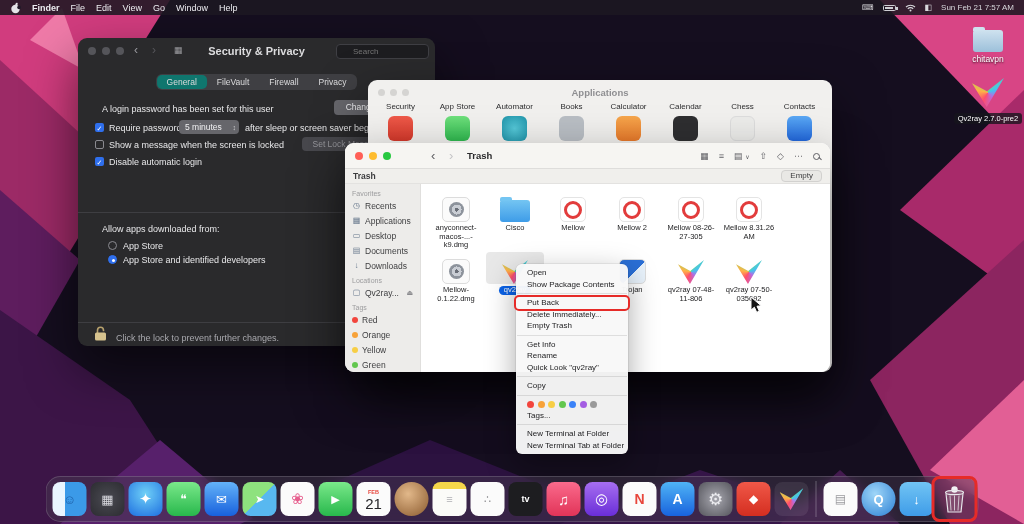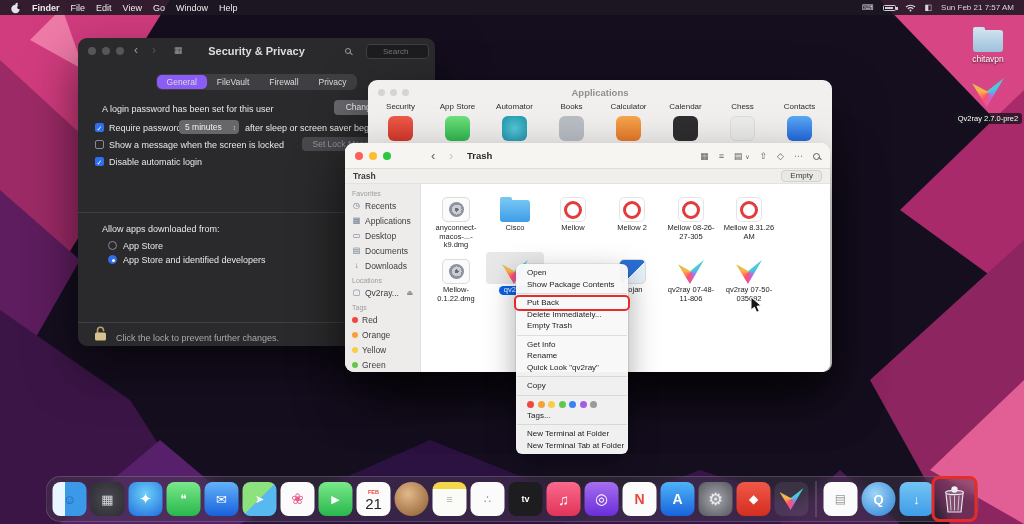--- a/index.html
+++ b/index.html
@@ -27,26 +27,26 @@
 .i-qv.big{width:32px;height:29px;margin:0 auto}
 
 .win{position:absolute;border-radius:9px;box-shadow:0 22px 50px rgba(0,0,0,.55)}
 .tl{width:8px;height:8px;border-radius:50%;display:inline-block}
 
 #secwin{left:78px;top:38px;width:357px;height:308px;background:#2a2a2c;z-index:10;color:#e8e8ea;font-size:9px;overflow:hidden}
 #secwin .tl{background:#55555a}
 .sec-title{position:absolute;left:0;right:0;top:7px;text-align:center;font-weight:bold;font-size:11px;color:#dcdcde}
 .sec-nav{position:absolute;top:5px;font-size:12px;color:#9a9a9f}
 .sec-grid{position:absolute;top:7px;font-size:9px;color:#9a9a9f}
-.sec-search{position:absolute;right:6px;top:6px;width:63px;height:15px;background:#1d1d20;border:1px solid #3f3f44;border-radius:4px;color:#bbb;font-size:8px;padding:0 4px 0 16px;outline:none}
+.sec-search{position:absolute;right:6px;top:6px;width:93px;height:15px;background:#1d1d20;border:1px solid #3f3f44;border-radius:4px;color:#bbb;font-size:8px;padding:0 4px 0 16px;outline:none}
 .mag{display:inline-block;width:6px;height:6px;border:1.2px solid #9a9a9f;border-radius:50%;position:relative}
 .mag::after{content:"";position:absolute;width:4px;height:1.2px;background:#9a9a9f;transform:rotate(45deg);right:-3.4px;bottom:-1px}
 .sec-tabs{position:absolute;top:36px;left:50%;transform:translateX(-50%);display:flex;background:#3f3f43;border-radius:6px;padding:1px}
 .sec-tab{padding:2px 10px;font-size:8.5px;color:#dcdcde;border-radius:5px;white-space:nowrap}
-.sec-tab.active{background:#8b5cf6}
+.sec-tab.active{background:#0f766e}
 .sbtn{position:absolute;background:#66666b;border-radius:4px;text-align:center;font-size:8.5px;color:#f0f0f2}
 .sbtn.disabled{background:#48484d;color:#96969b}
 .cb{position:absolute;width:9px;height:9px;border-radius:2px;background:#2f6fed;text-align:center}
 .cb::after{content:"✓";color:#fff;font-size:7px;line-height:9px}
 .cb.off{background:transparent;border:1px solid #8a8a90}
 .cb.off::after{content:""}
 .rd{position:absolute;width:9px;height:9px;border-radius:50%;border:1px solid #8a8a90}
 .rd.on{background:#2f6fed;border-color:#2f6fed}
 .rd.on::after{content:"";position:absolute;left:2.5px;top:2.5px;width:3px;height:3px;border-radius:50%;background:#fff}
 .sec-divider{position:absolute;left:0;right:0;height:1px;background:#3e3e42}

